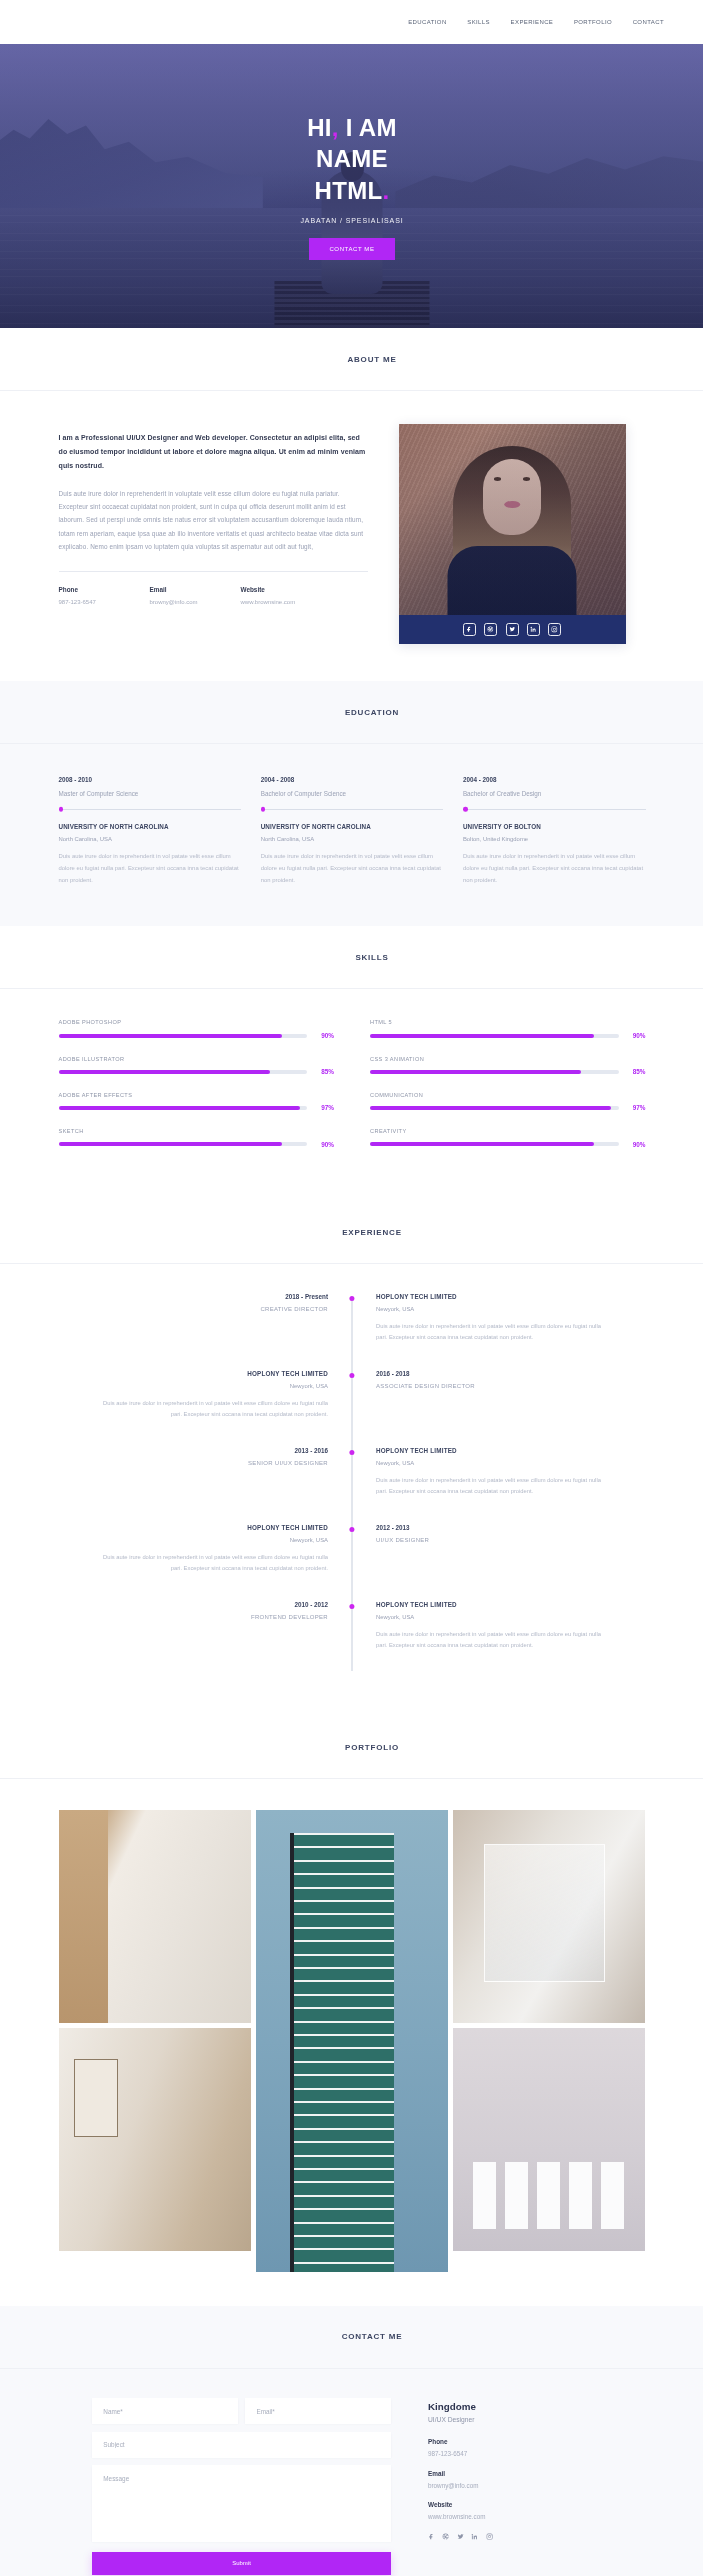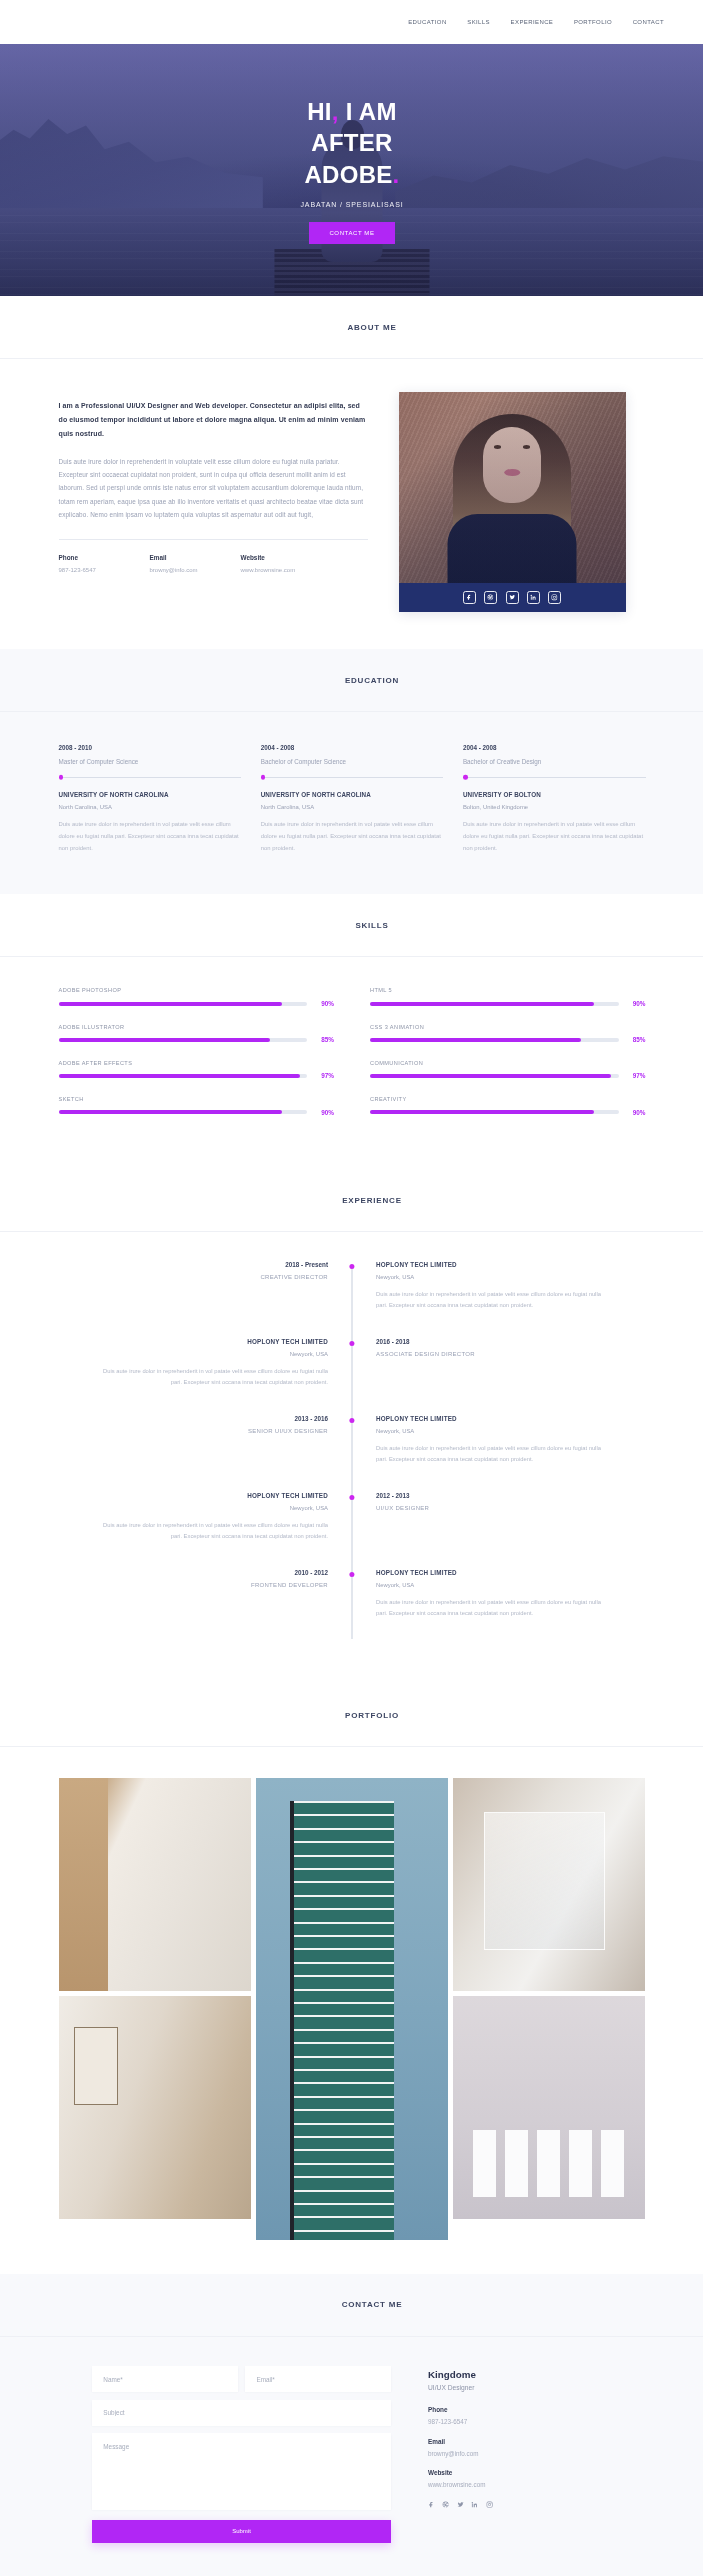--- a/index.html
+++ b/index.html
@@ -19,21 +19,21 @@
   }
   .nav-list{display:flex;gap:20.6px;align-items:center;}
   .nav-link{
     font-size:6px;letter-spacing:0.4px;color:#5a6478;
     text-transform:uppercase;text-decoration:none;cursor:pointer;
     font-weight:500;
   }
 
   
   .hero{
-    height:252px;position:relative;overflow:hidden;
+    height:284px;position:relative;overflow:hidden;
     display:flex;flex-direction:column;align-items:center;justify-content:center;
   }
   .hero-bg{
     position:absolute;inset:0;
     background:
       radial-gradient(ellipse 60% 50% at 50% 78%, rgba(26,30,70,.55), rgba(26,30,70,0) 70%),
       linear-gradient(to bottom, #6b6ea8 0%, #5b6095 22%, #4d5585 45%, #454d7d 62%, #3d456f 80%, #2f3558 100%);
   }
   .hero-mtn-l{
     position:absolute;left:-5.2px;top:62px;width:268px;height:108px;
@@ -328,22 +328,22 @@
       <div class="hero-mtn-r"></div>
       <div class="hero-water"></div>
       <div class="hero-dock"></div>
       <div class="hero-person"></div>
     </div>
     <div class="hero-overlay"></div>
     <div class="hero-inner">
       <h1 class="hero-title">
         <span>HI</span><span class="accent">,</span>
         <span>I AM</span><br>
-        <span>AFTER</span><br>
-        <span>ADOBE</span><span class="accent">.</span>
+        <span>NAME</span><br>
+        <span>HTML</span><span class="accent">.</span>
       </h1>
       <div class="hero-sub">JABATAN / SPESIALISASI</div>
       <button class="hero-btn">CONTACT ME</button>
     </div>
   </section>
 
   <div class="bg-white">
     <div class="sec-head">
       <h2 class="sec-title">ABOUT ME</h2>
     </div>

